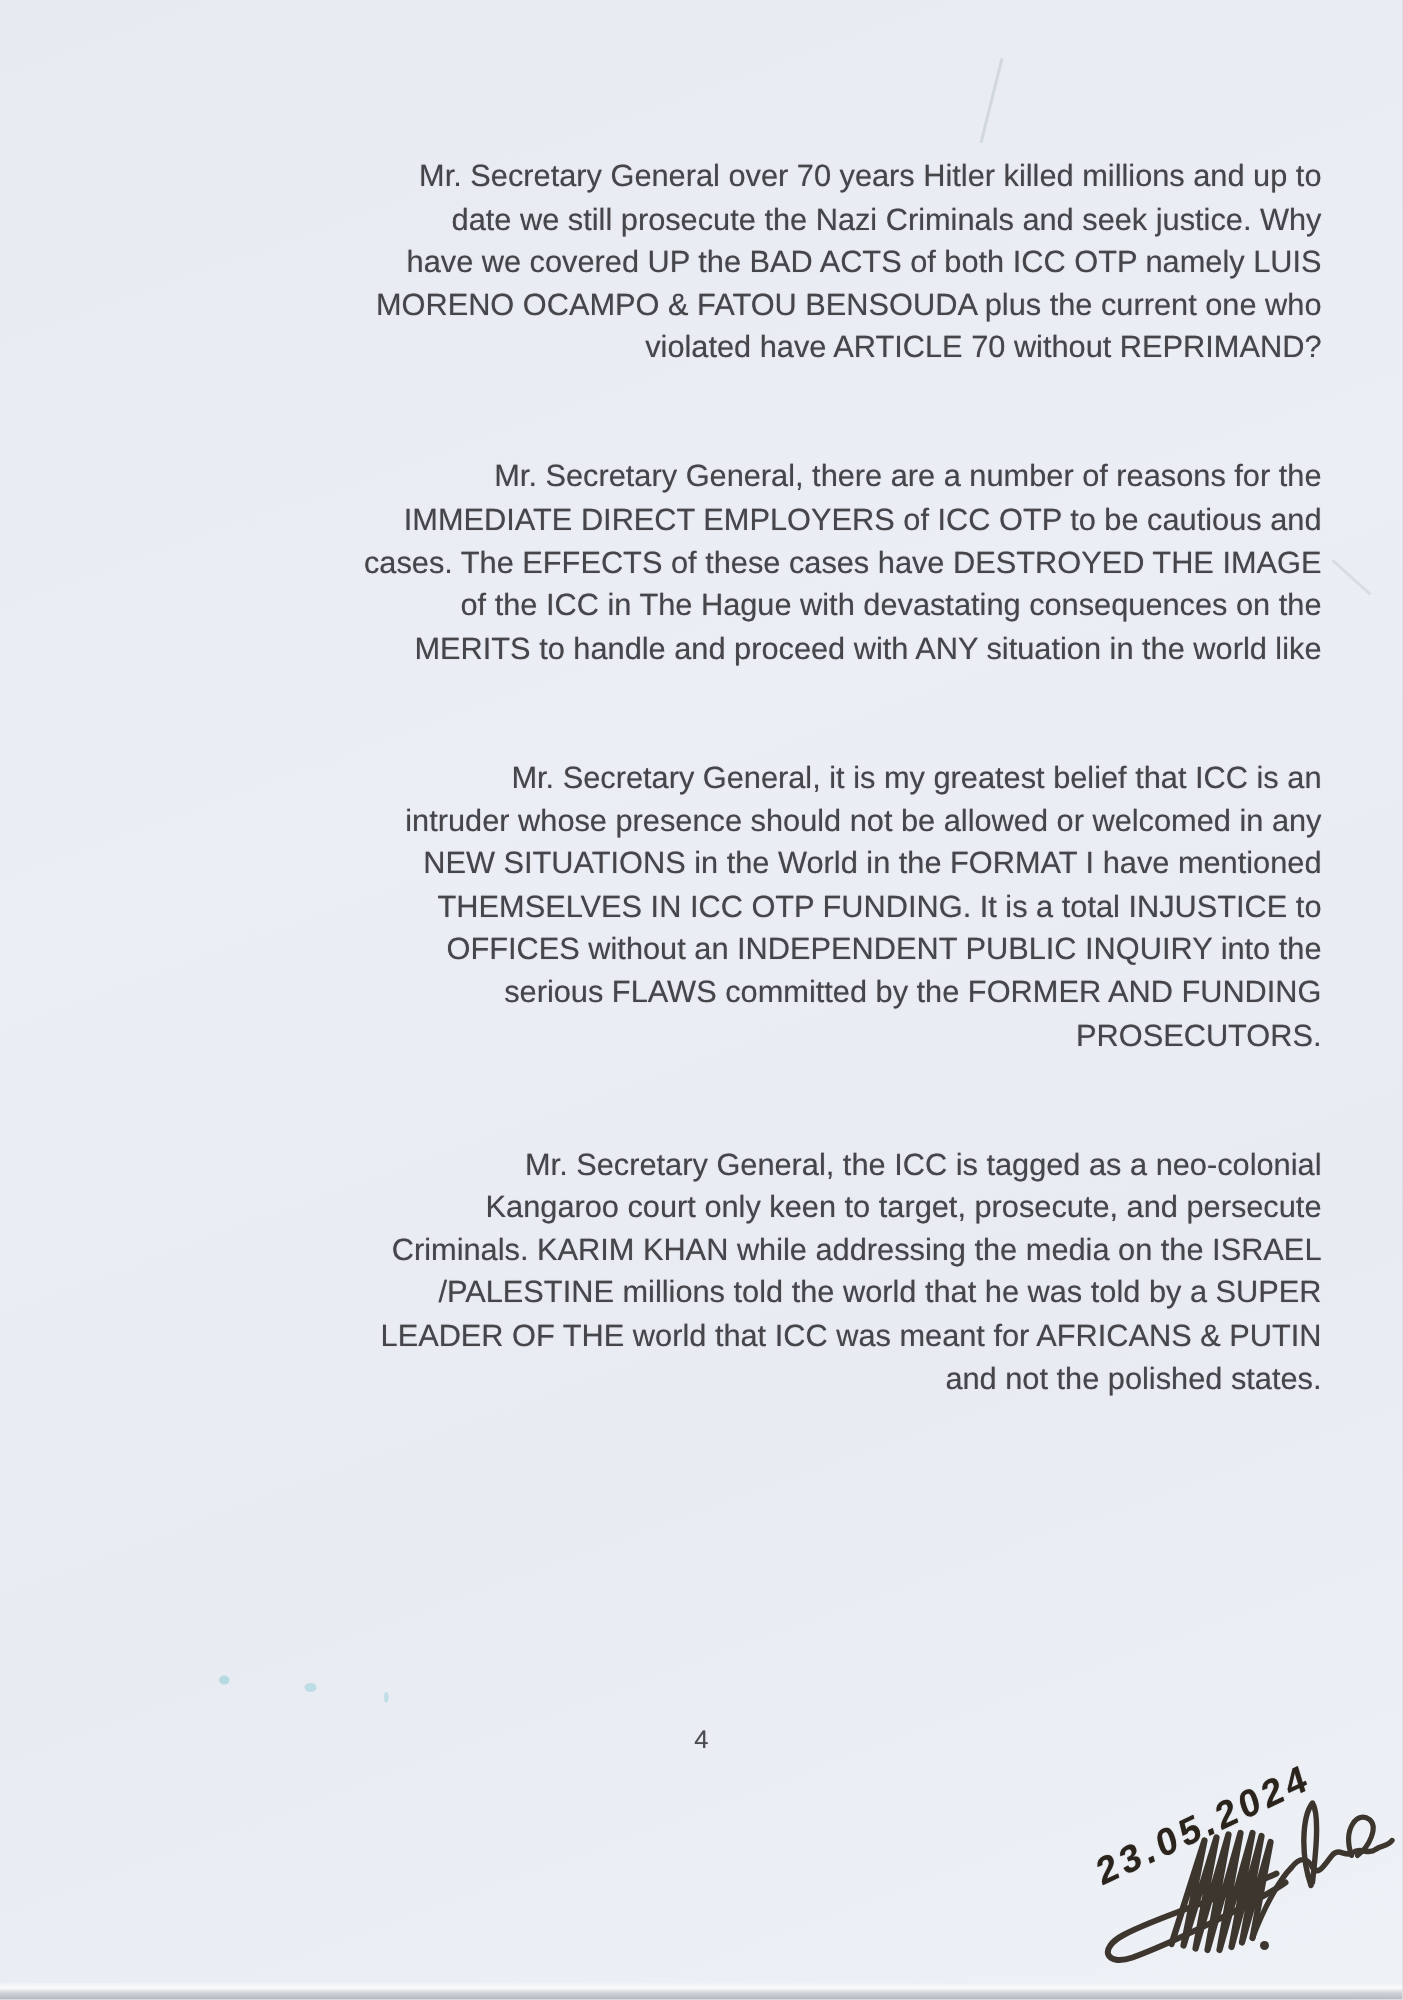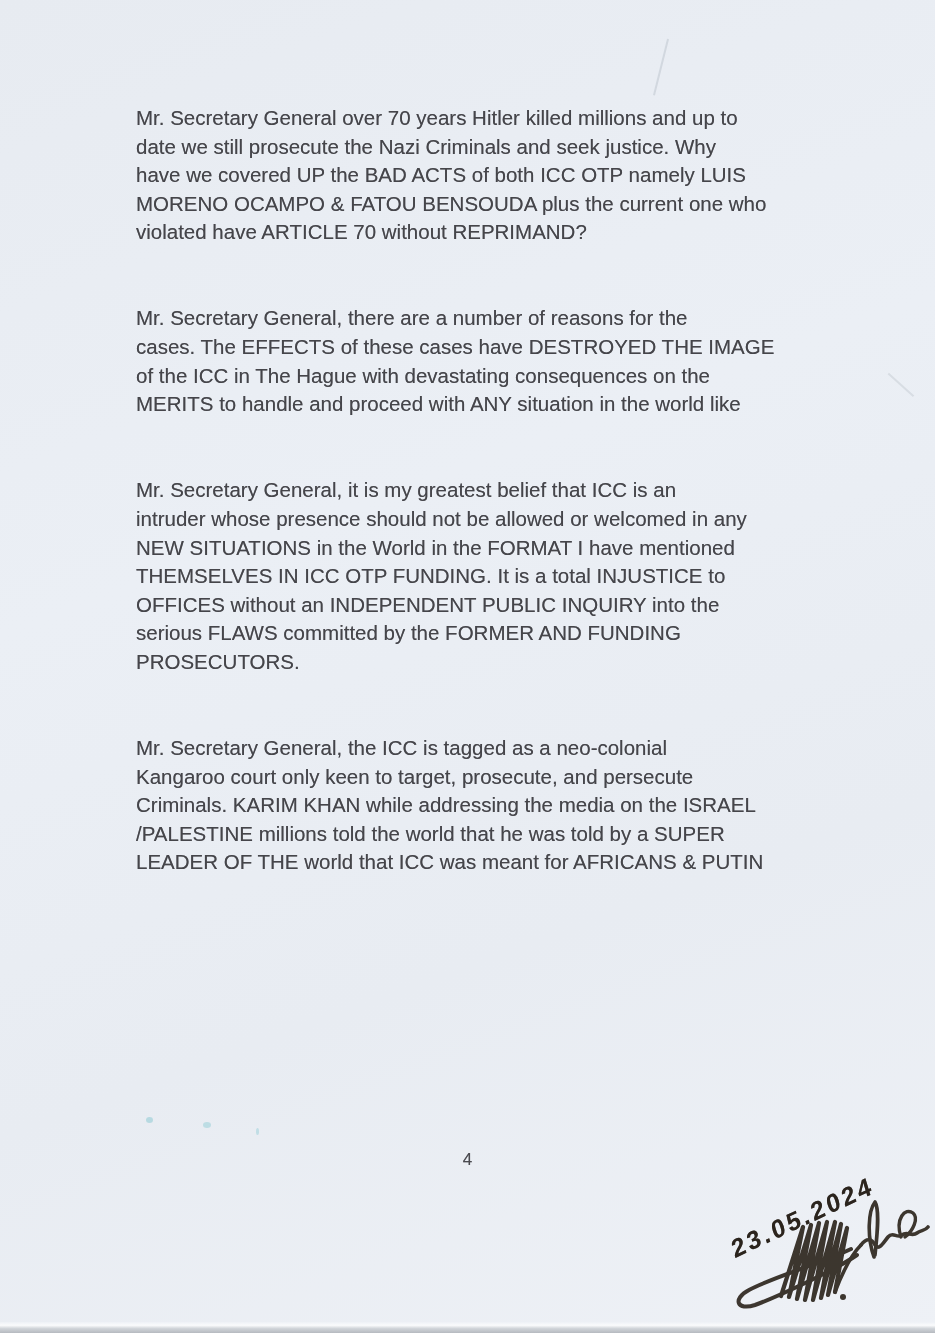--- a/index.html
+++ b/index.html
@@ -13,21 +13,21 @@
   }
   .letter-body{
     position:absolute;left:136px;top:104px;width:745px;
     color:#45454a;
     font-size:20.5px;
     line-height:28.6px;
     letter-spacing:0px;
     text-shadow:0 0 0.6px rgba(69,69,74,0.55);
   }
   .para{margin:0 0 57.5px 0;}
-  .line{display:block;white-space:nowrap;}
+  .line{display:block;white-space:nowrap;text-align:right;}
   .page-number{
     position:absolute;left:0;top:1150px;width:935px;
     text-align:center;
     font-size:17px;color:#4b4b50;
     text-shadow:0 0 0.5px rgba(75,75,80,0.5);
   }
   .sig-block{position:absolute;left:700px;top:1170px;width:235px;height:163px;}
   .sig-date{
     position:absolute;left:28px;top:66px;
     transform:rotate(-25deg) skewX(-8deg);
@@ -59,39 +59,41 @@
   <div class="letter-body">
       <p class="para">
         <span class="line">Mr. Secretary General over 70 years Hitler killed millions and up to</span>
         <span class="line">date we still prosecute the Nazi Criminals and seek justice. Why</span>
         <span class="line">have we covered UP the BAD ACTS of both ICC OTP namely LUIS</span>
         <span class="line">MORENO OCAMPO &amp; FATOU BENSOUDA plus the current one who</span>
         <span class="line">violated have ARTICLE 70 without REPRIMAND?</span>
       </p>
       <p class="para">
         <span class="line">Mr. Secretary General, there are a number of reasons for the</span>
+        <span class="line">IMMEDIATE DIRECT EMPLOYERS of ICC OTP to be cautious and</span>
         <span class="line">cases. The EFFECTS of these cases have DESTROYED THE IMAGE</span>
         <span class="line">of the ICC in The Hague with devastating consequences on the</span>
         <span class="line">MERITS to handle and proceed with ANY situation in the world like</span>
       </p>
       <p class="para">
         <span class="line">Mr. Secretary General, it is my greatest belief that ICC is an</span>
         <span class="line">intruder whose presence should not be allowed or welcomed in any</span>
         <span class="line">NEW SITUATIONS in the World in the FORMAT I have mentioned</span>
         <span class="line">THEMSELVES IN ICC OTP FUNDING. It is a total INJUSTICE to</span>
         <span class="line">OFFICES without an INDEPENDENT PUBLIC INQUIRY into the</span>
         <span class="line">serious FLAWS committed by the FORMER AND FUNDING</span>
         <span class="line">PROSECUTORS.</span>
       </p>
       <p class="para">
         <span class="line">Mr. Secretary General, the ICC is tagged as a neo-colonial</span>
         <span class="line">Kangaroo court only keen to target, prosecute, and persecute</span>
         <span class="line">Criminals. KARIM KHAN while addressing the media on the ISRAEL</span>
         <span class="line">/PALESTINE millions told the world that he was told by a SUPER</span>
         <span class="line">LEADER OF THE world that ICC was meant for AFRICANS &amp; PUTIN</span>
+        <span class="line">and not the polished states.</span>
       </p>
     </div>
 
   <div class="page-number">4</div>
 
   <span class="ink-speck speck-1"></span>
   <span class="ink-speck speck-2"></span>
   <span class="ink-speck speck-3"></span>
 
   <span class="crease crease-1"></span>

